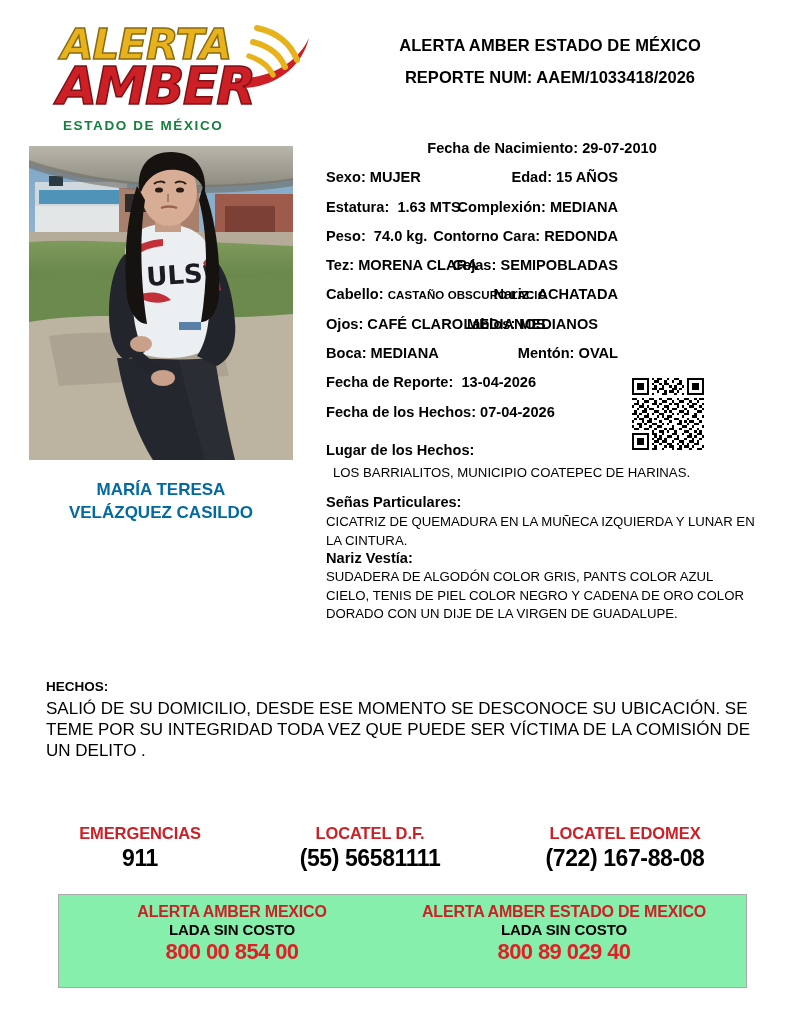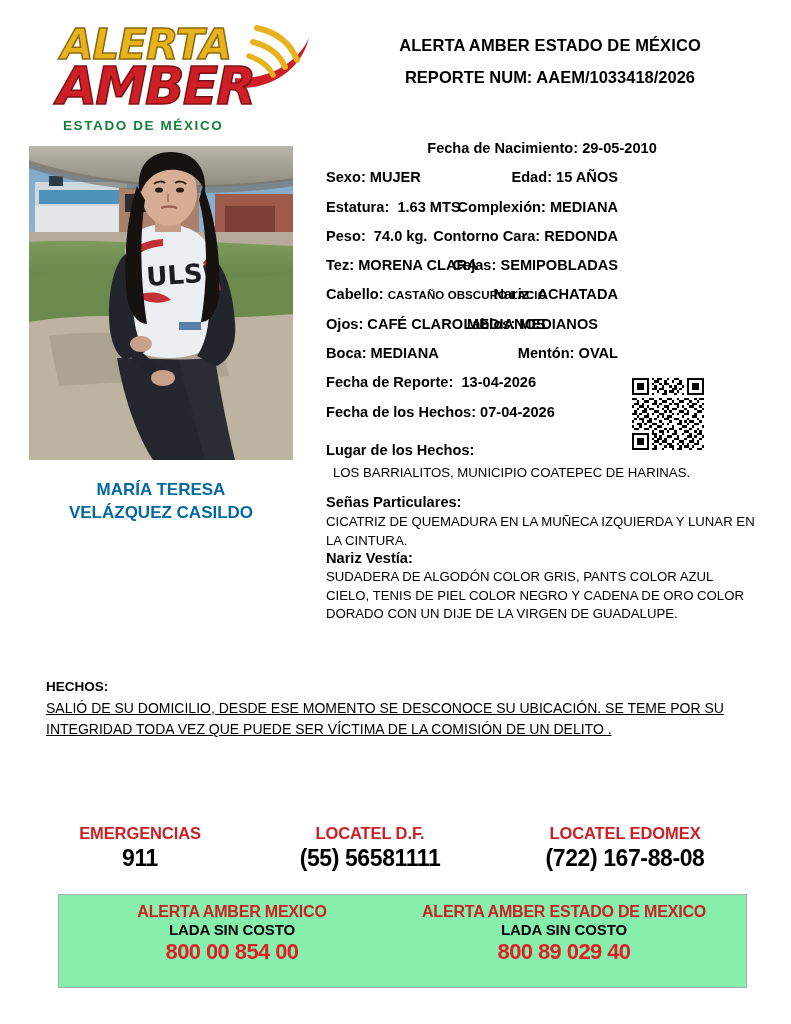--- a/index.html
+++ b/index.html
@@ -187,23 +187,22 @@
     left: 46px;
     top: 679px;
     font-size: 13.5px;
     font-weight: bold;
   }
   #hechos-body {
     position: absolute;
     left: 46px;
     top: 698px;
     width: 710px;
-    font-size: 14px;
+    font-size: 17px;
     line-height: 21px;
-    text-decoration: underline;
   }
 
   
   #phones { position: absolute; left: 0; top: 824px; width: 791px; }
   .ph {
     position: absolute;
     text-align: center;
     width: 240px;
   }
   .ph .t {
@@ -351,21 +350,21 @@
 <div id="victim-name">
   <span>MARÍA TERESA</span><br>
   <span>VELÁZQUEZ CASILDO</span>
 </div>
 
 <div id="details">
 
   <div class="row">
     <div class="cellC">
       <span>Fecha de Nacimiento:</span>
-      <span>29-05-2010</span>
+      <span>29-07-2010</span>
     </div>
   </div>
 
   <div class="row">
     <div class="cellL">
       <span>Sexo:</span>
       <span>MUJER</span>
     </div>
     <div class="cellR">
       <span>Edad:</span>

